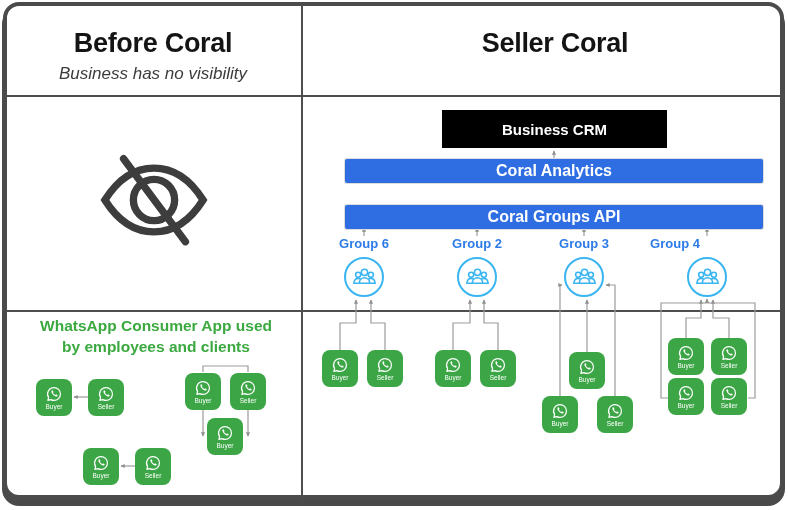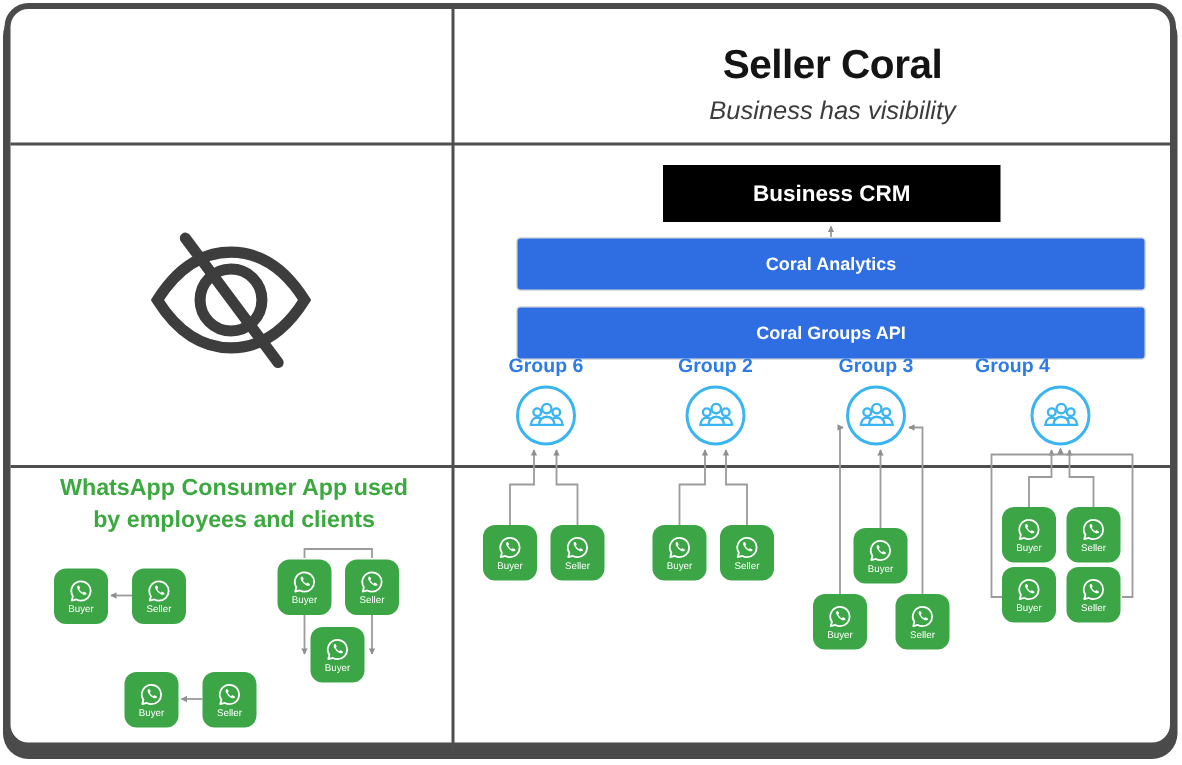--- a/index.html
+++ b/index.html
@@ -10,23 +10,23 @@
   .vline{position:absolute;left:301px;top:6px;width:2px;height:494px;background:#4e4e4e;z-index:1;}
   .hline{position:absolute;left:7px;width:774px;height:1.5px;background:#4e4e4e;z-index:1;}
   .header{position:absolute;text-align:center;z-index:2;}
   .title{font-size:27px;font-weight:bold;color:#141414;letter-spacing:-0.3px;}
   .subtitle{font-size:17px;font-style:italic;color:#3c3c3c;margin-top:5px;}
   .note{position:absolute;left:6px;top:315px;width:300px;text-align:center;z-index:2;
         color:#3BA93F;font-size:15.5px;font-weight:bold;line-height:21px;}
   .crm{position:absolute;left:442px;top:110px;width:225px;height:38px;background:#000;
        display:flex;align-items:center;justify-content:center;color:#fff;
        font-size:15px;font-weight:bold;z-index:2;}
-  .layer{position:absolute;left:345px;width:418px;height:34px;background:#2E6EE2;border-radius:2px;
+  .layer{position:absolute;left:345px;width:418px;height:24px;background:#2E6EE2;border-radius:2px;
          display:flex;align-items:center;justify-content:center;color:#fff;
-         font-size:12px;font-weight:bold;box-shadow:0 0 0 1px #dcdcdc;z-index:2;}
+         font-size:16px;font-weight:bold;box-shadow:0 0 0 1px #dcdcdc;z-index:2;}
   .glabel{position:absolute;width:70px;top:236px;text-align:center;color:#2D7BE8;
           font-size:13px;font-weight:bold;z-index:3;}
   .gcircle{position:absolute;top:257px;width:40px;height:40px;box-sizing:border-box;background:#fff;
            border:2px solid #3AB5F1;border-radius:50%;display:flex;align-items:center;justify-content:center;z-index:3;}
   .gcircle svg{width:29px;height:29px;}
   .wa{position:absolute;width:36px;height:37px;background:#3CA646;border-radius:8px;z-index:3;
       display:flex;flex-direction:column;align-items:center;justify-content:center;}
   .wa svg{width:18px;height:18px;}
   .walbl{color:#fff;font-size:6.5px;line-height:1;margin-top:1.5px;}
   .eye{position:absolute;left:93px;top:146px;width:122px;height:108px;z-index:2;}
@@ -96,20 +96,24 @@
       <path d="M88 397 H74" marker-end="url(#arr)"></path>
 
       <path d="M203 372 V366 H248 V372"></path>
       <path d="M203 410 V436" marker-end="url(#arr)"></path>
       <path d="M248 410 V436" marker-end="url(#arr)"></path>
 
       <path d="M135 466 H121" marker-end="url(#arr)"></path>
     </g>
   </svg>
 
+  <div class="header" style="left:4px;top:28px;width:298px">
+    <div class="title">Before Coral</div>
+    <div class="subtitle">Business has no visibility</div>
+  </div>
 
   <svg class="eye" viewBox="0 0 24 22">
     <g fill="none" stroke="#3d3d3d" stroke-width="1.5" stroke-linecap="round">
       <path d="M2 11c2.7-4.3 6.1-6.5 10-6.5S19.3 6.7 22 11c-2.7 4.3-6.1 6.5-10 6.5S4.7 15.3 2 11Z"></path>
       <circle cx="12" cy="11" r="4.2"></circle>
       <path d="M5.8 2.6 18.4 19.5"></path>
     </g>
   </svg>
 
   <div class="note">
@@ -157,21 +161,20 @@
   </div>
   <div class="wa" style="left:135px;top:448px">
     <svg viewBox="0 0 24 24">
         <use href="#wa"></use>
       </svg>
     <span class="walbl">Seller</span>
   </div>
 
   <div class="header" style="left:332px;top:28px;width:446px">
     <div class="title">Seller Coral</div>
-    <div class="subtitle">Business has visibility</div>
   </div>
 
   <div class="crm">Business CRM</div>
 
   <div class="layer" style="top:159px">Coral Analytics</div>
   <div class="layer" style="top:205px">Coral Groups API</div>
 
   <div class="glabel" style="left:329px">Group 6</div>
   <div class="glabel" style="left:442px">Group 2</div>
   <div class="glabel" style="left:549px">Group 3</div>

